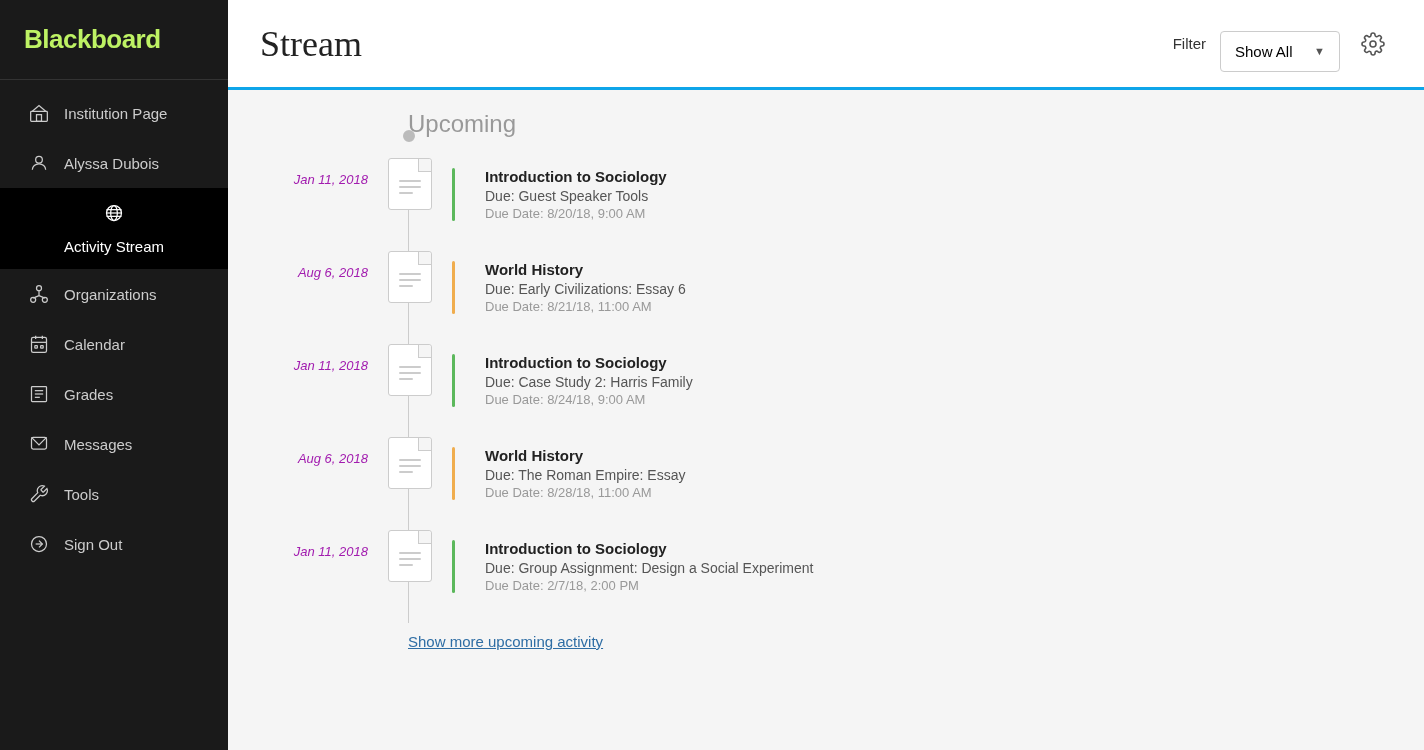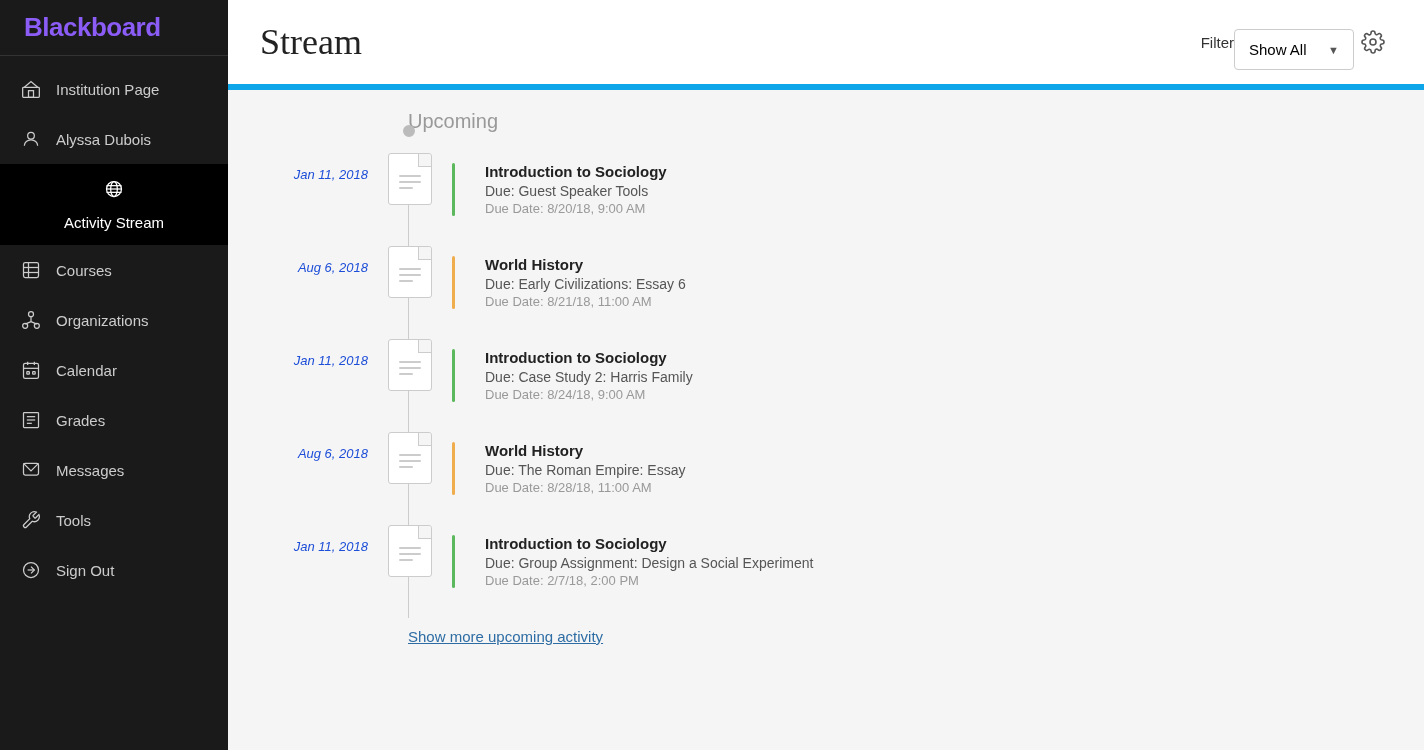--- a/index.html
+++ b/index.html
@@ -9,38 +9,38 @@
     .sidebar {
       width: 228px;
       min-width: 228px;
       background: #1a1a1a;
       color: #fff;
       display: flex;
       flex-direction: column;
       height: 100%;
     }
     .sidebar-logo {
-      padding: 12px 24px;
+      padding: 24px 24px;
       font-size: 26px;
       font-weight: 700;
-      color: #8b5cf6;
+      color: #bef264;
       letter-spacing: -0.5px;
       border-bottom: 1px solid #333;
     }
     .sidebar-nav {
       display: flex;
       flex-direction: column;
       flex: 1;
       padding: 8px 0;
     }
     .nav-item {
       display: flex;
       align-items: center;
       gap: 14px;
-      padding: 14px 20px;
+      padding: 14px 28px;
       cursor: pointer;
       color: #ccc;
       font-size: 15px;
       transition: background 0.15s;
     }
     .nav-item.active { background: #000; color: #fff; flex-direction: column; }
     .nav-item .nav-icon {
       width: 22px;
       height: 22px;
       display: flex;
@@ -60,36 +60,37 @@
     .main {
       flex: 1;
       display: flex;
       flex-direction: column;
       overflow: hidden;
     }
 
     
     .header {
       background: #fff;
-      border-bottom: 6px solid #0ea5e9;
+      border-bottom: 3px solid #0ea5e9;
       padding: 0 32px;
       height: 90px;
       display: flex;
       align-items: center;
       justify-content: space-between;
     }
     .header-title {
       font-size: 36px;
       font-weight: 400;
       color: #222;
       font-family: Georgia, serif;
     }
     .header-right {
       display: flex;
       align-items: center;
+      gap: 14px;
     }
     .filter-label {
       font-size: 15px;
       color: #333;
       font-weight: 500;
     }
     .filter-dropdown {
       display: flex;
       align-items: center;
       border: 1px solid #ccc;
@@ -127,21 +128,21 @@
     
     .content {
       flex: 1;
       overflow-y: auto;
       padding: 20px 60px 40px 60px;
       background: #f5f5f5;
     }
 
     
     .upcoming-title {
-      font-size: 20px;
+      font-size: 24px;
       font-weight: 300;
       color: #999;
       margin-left: 120px;
       margin-bottom: 20px;
     }
 
     
     .timeline {
       position: relative;
       display: flex;
@@ -172,21 +173,21 @@
       display: flex;
       align-items: flex-start;
       position: relative;
       margin-bottom: 30px;
     }
     .timeline-date {
       width: 100px;
       text-align: right;
       padding-right: 20px;
       font-size: 13px;
-      color: #1d4ed8;
+      color: #a21caf;
       font-style: italic;
       padding-top: 14px;
       flex-shrink: 0;
     }
     .timeline-icon-wrap {
       position: relative;
       z-index: 1;
       margin-left: 0;
       margin-right: 20px;
       flex-shrink: 0;
@@ -311,31 +312,20 @@
             <circle cx="12" cy="12" r="9"></circle>
             <ellipse cx="12" cy="12" rx="4" ry="9"></ellipse>
             <line x1="3" y1="12" x2="21" y2="12"></line>
             <line x1="3" y1="8" x2="21" y2="8"></line>
             <line x1="3" y1="16" x2="21" y2="16"></line>
           </svg>
       </span>
       <span>Activity Stream</span>
     </div>
 
-    <div class="nav-item">
-      <span class="nav-icon">
-        <svg viewBox="0 0 24 24">
-            <rect x="3" y="3" width="18" height="18" rx="2"></rect>
-            <line x1="3" y1="9" x2="21" y2="9"></line>
-            <line x1="3" y1="15" x2="21" y2="15"></line>
-            <line x1="9" y1="3" x2="9" y2="21"></line>
-          </svg>
-      </span>
-      <span>Courses</span>
-    </div>
 
     <div class="nav-item">
       <span class="nav-icon">
         <svg viewBox="0 0 24 24">
             <circle cx="12" cy="5" r="3"></circle>
             <circle cx="5" cy="19" r="3"></circle>
             <circle cx="19" cy="19" r="3"></circle>
             <line x1="12" y1="8" x2="12" y2="14"></line>
             <line x1="12" y1="14" x2="5" y2="17"></line>
             <line x1="12" y1="14" x2="19" y2="17"></line>

